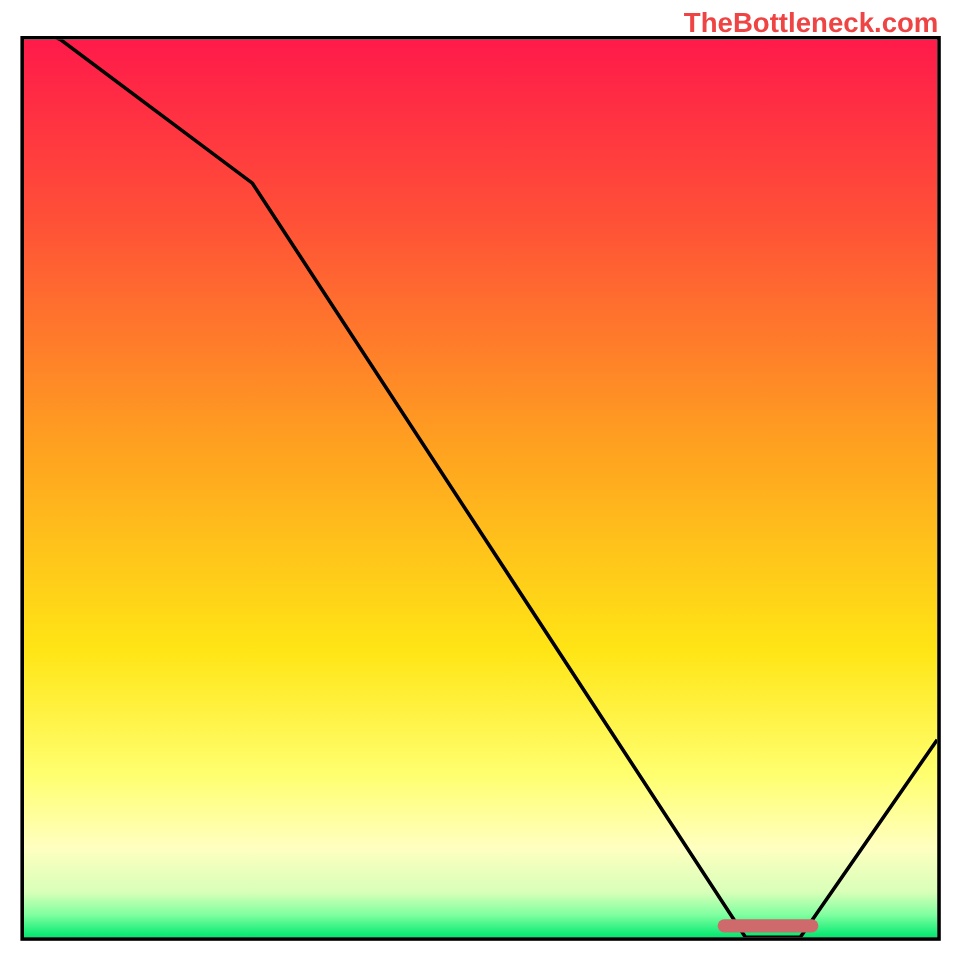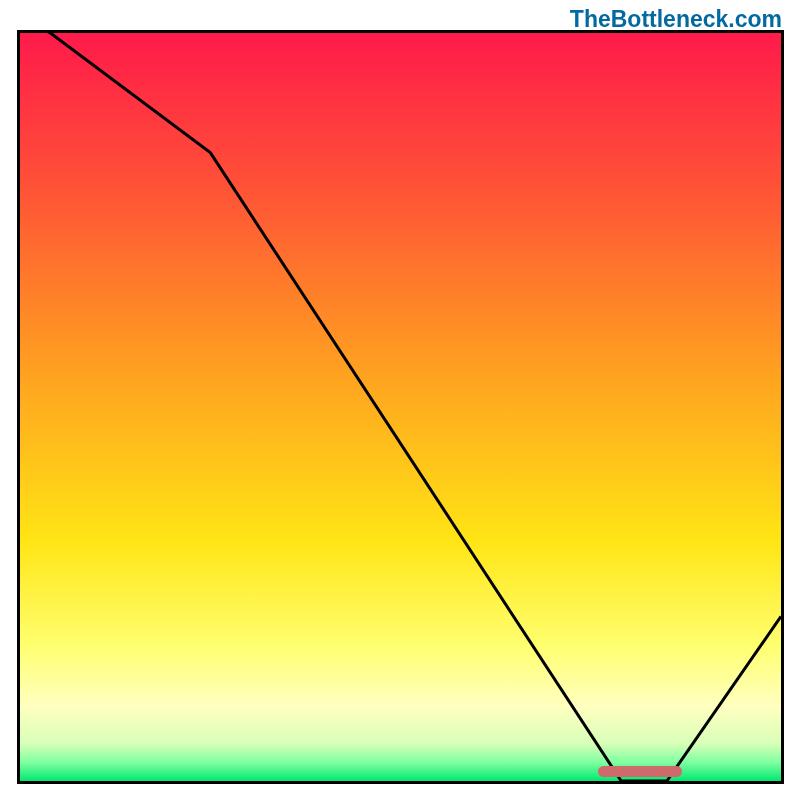--- a/index.html
+++ b/index.html
@@ -26,21 +26,21 @@
     top: 0;
     width: 100%;
     height: 100%;
   }
   .watermark {
     position: absolute;
     top: 6px;
     right: 18px;
     font-size: 23px;
     font-weight: bold;
-    color: #0369a1;
+    color: #ef4444;
   }
   .curve-svg {
     position: absolute;
     left: 0;
     top: 0;
     width: 100%;
     height: 100%;
   }
   .optimal-marker {
     position: absolute;

